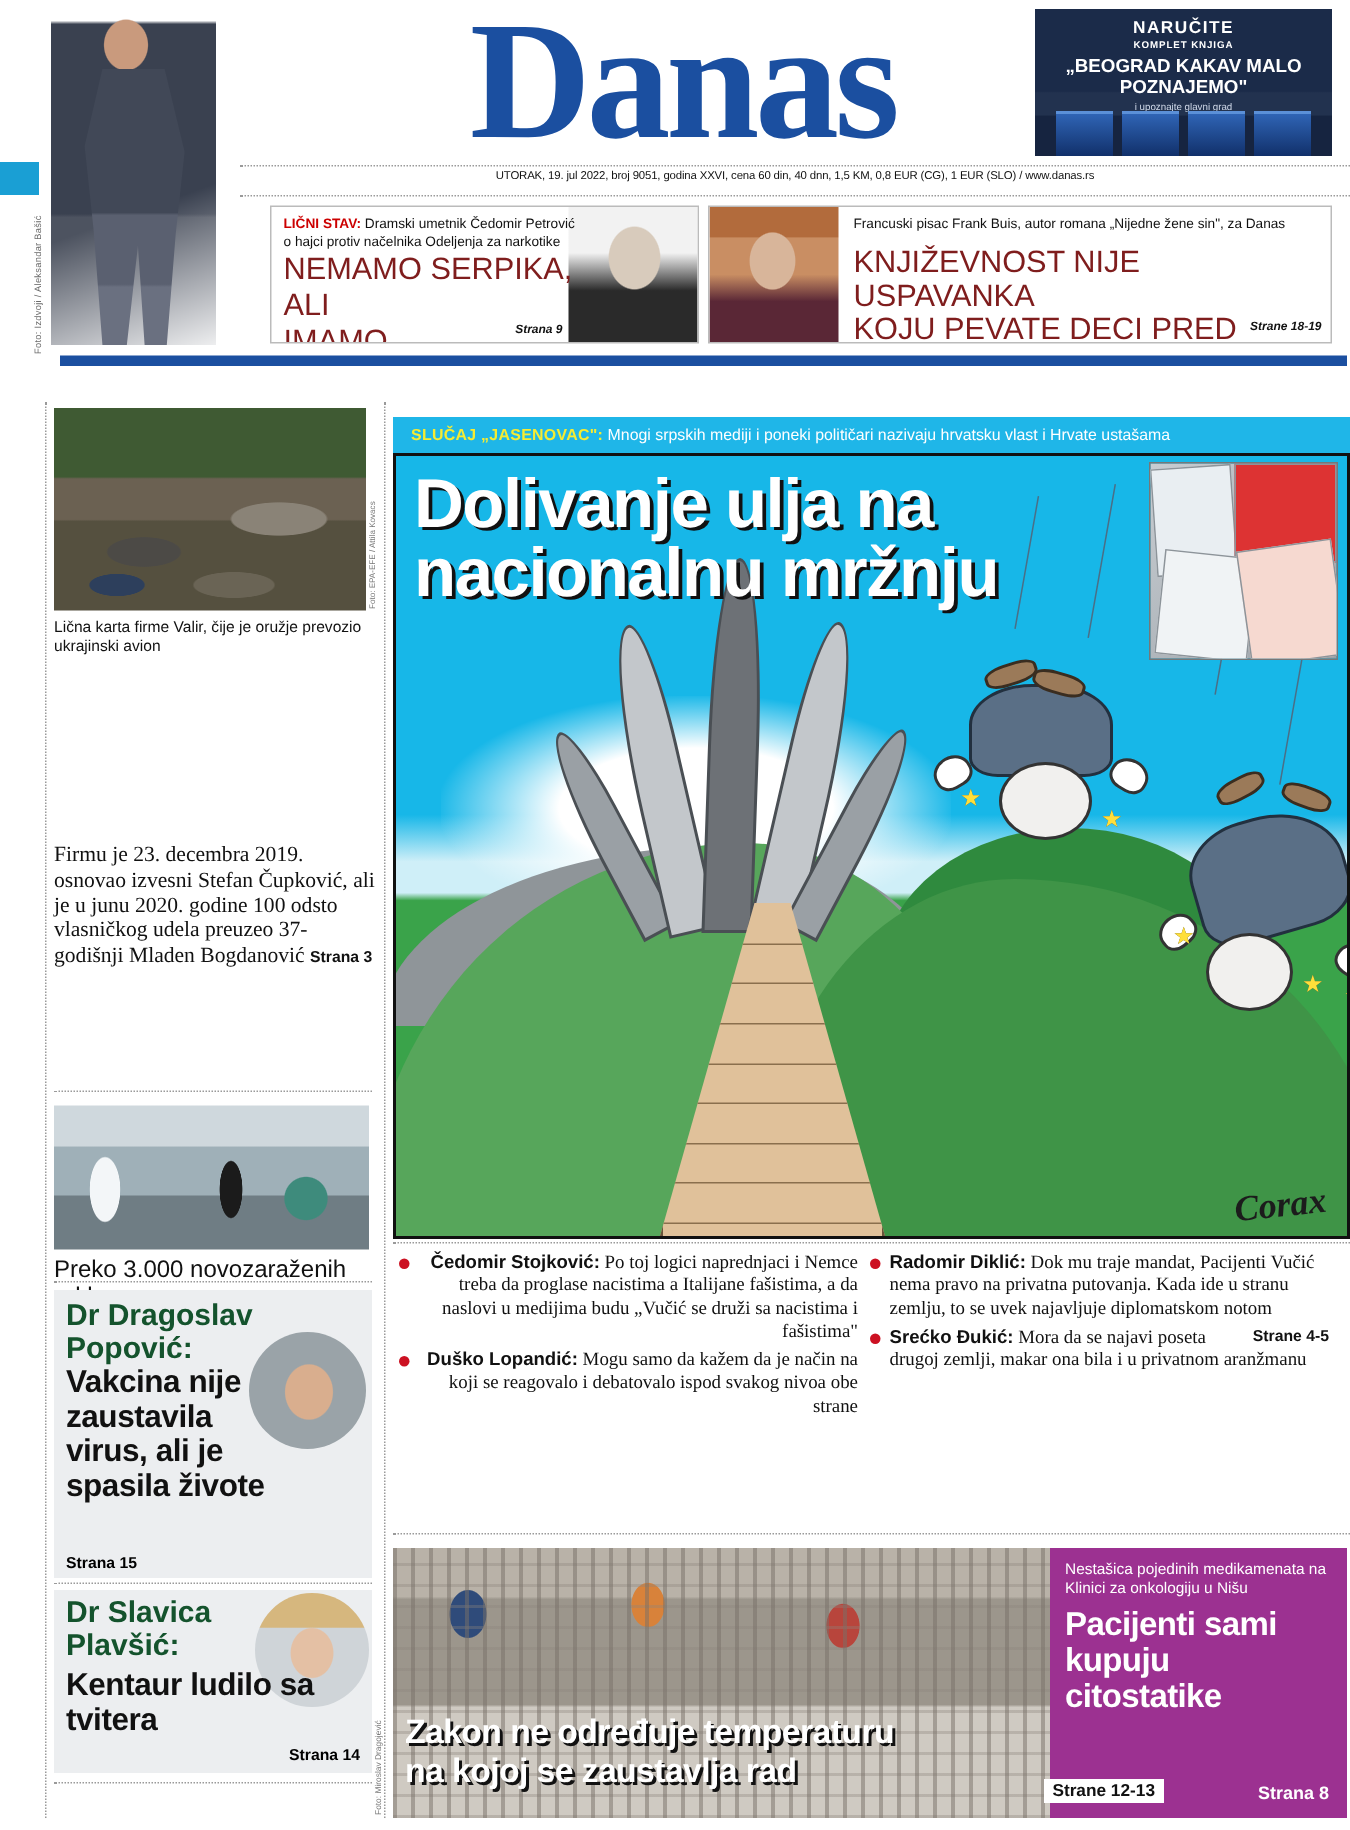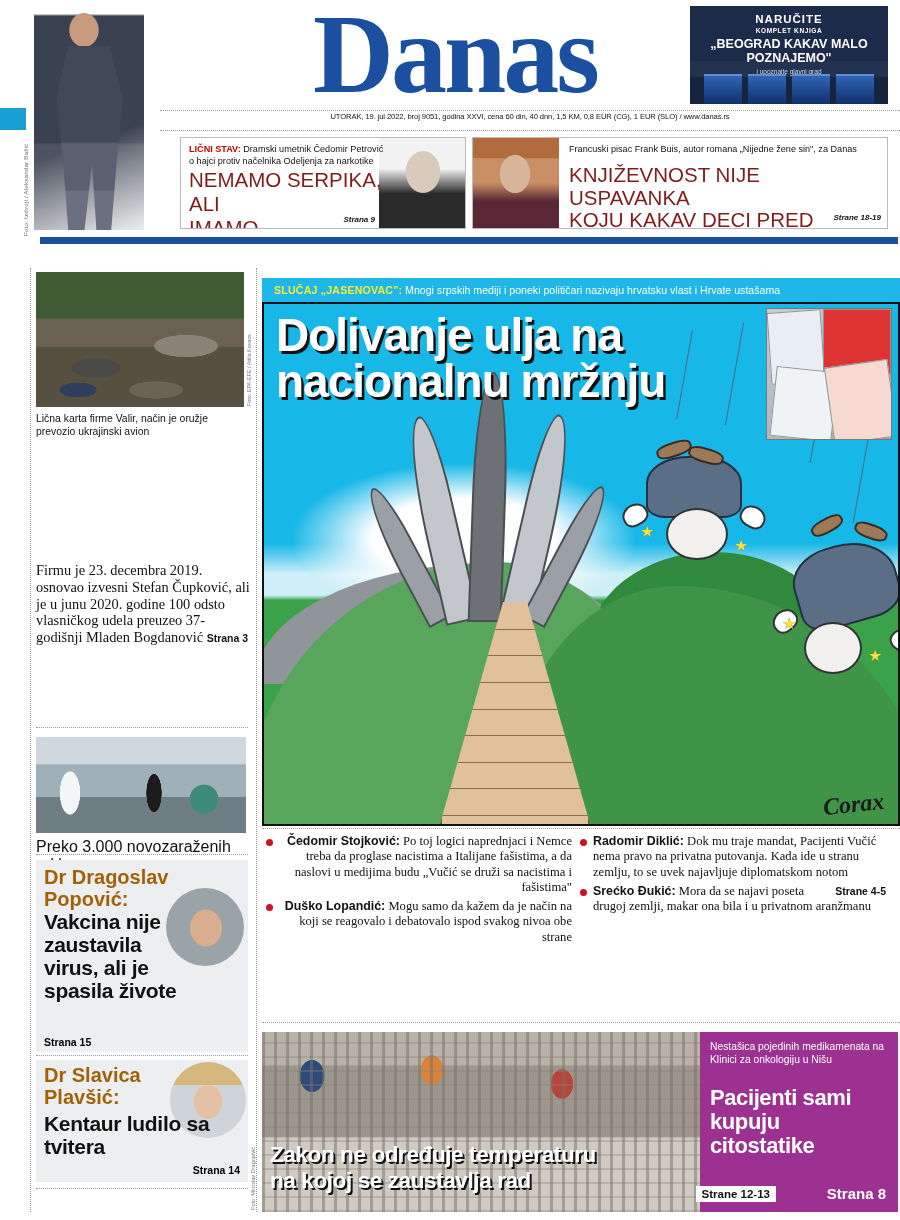--- a/index.html
+++ b/index.html
@@ -133,21 +133,21 @@
     background:
       radial-gradient(ellipse 16px 34px at 34px 56px,#f3f6f8 0 62%,rgba(0,0,0,0) 65%),
       radial-gradient(ellipse 12px 30px at 118px 56px,#1b1b1b 0 62%,rgba(0,0,0,0) 65%),
       radial-gradient(circle 26px at 168px 62px,#3e8b7c 0 54%,rgba(0,0,0,0) 57%);
   }
   .corona-cap { position:absolute; left:0; top: 566px; width: 210px; font-size: 16px; color:#111; }
 
   .gbox { position:absolute; background:#eceef0; }
   #gbox1 { left: 0; top: 588px; width: 212px; height: 192px; }
   #gbox2 { left: 0; top: 788px; width: 212px; height: 122px; }
-  .g-name { font-size: 20px; font-weight: bold; color:#a16207; line-height: 22px; }
+  .g-name { font-size: 20px; font-weight: bold; color:#14532d; line-height: 22px; }
   .g-head { font-size: 21px; font-weight: bold; color:#111; line-height: 23px; letter-spacing:-.3px; }
   .face { position:absolute; border-radius: 50%; overflow:hidden; }
   #face1 { right: 4px; top: 28px; width: 78px; height: 78px;
     background: radial-gradient(ellipse 26px 30px at 40px 40px,#d9ae8e 0 60%,rgba(0,0,0,0) 63%), #9aa3a8; }
   #face2 { right: 2px; top: 2px; width: 76px; height: 76px;
     background: radial-gradient(ellipse 24px 28px at 38px 40px,#e4c0a4 0 58%,rgba(0,0,0,0) 61%),
       linear-gradient(to bottom,#d6b77e 0 30%,#cfd4d8 31% 100%); }
 
   
   #main { position:absolute; left: 262px; top: 278px; width: 638px; }
@@ -258,22 +258,22 @@
     font-size: 11.5px; font-weight: bold; padding: 2px 6px; z-index: 5;
   }
   .credit-build { position:absolute; left: 250px; top: 1100px; width: 11px; height: 110px;
     writing-mode: vertical-rl; transform: rotate(180deg); font-size: 5.6px; color:#777; white-space:nowrap; }
 
   .purple {
     position:absolute; left: 700px; top: 1032px; width: 198px; height: 180px;
     background:#9c3191; color:#fff; padding: 9px 10px 0 10px; overflow:hidden;
   }
   .p-kick { font-size: 10.3px; line-height: 12.6px; }
-  .p-head { margin-top: 20px; font-size: 22px; line-height: 24px; font-weight: bold; letter-spacing:-.4px; }
-  .p-page { position:absolute; right: 12px; bottom: 10px; font-size: 15px; font-weight: bold; }
+  .p-head { margin-top: 5px; font-size: 22px; line-height: 24px; font-weight: bold; letter-spacing:-.4px; }
+  .p-page { position:absolute; right: 12px; bottom: 10px; font-size: 12px; font-weight: bold; }
 </style>
 </head>
 <body>
 
 <div id="page">
 
   <div id="masthead">
 
     <div class="blue-tab"></div>
     <div class="photo-man"></div>
@@ -308,38 +308,38 @@
         <div>IMAMO MILENKOVIĆA</div>
       </div>
       <div class="teaser-page">Strana 9</div>
     </div>
 
     <div class="teaser" id="teaserR">
       <div class="teaser-photo"></div>
       <div class="teaser-kicker">Francuski pisac Frank Buis, autor romana „Nijedne žene sin", za Danas</div>
       <div class="teaser-head">
         <div>KNJIŽEVNOST NIJE USPAVANKA</div>
-        <div>KOJU KAKAV DECI PRED</div>
+        <div>KOJU PEVATE DECI PRED</div>
         <div>ODLAZAK NA SPAVANJE</div>
       </div>
       <div class="teaser-page">Strane 18-19</div>
     </div>
 
     <div class="navy-bar"></div>
   </div>
 
   <div class="vrule" style="left: 30px;"></div>
   <div class="vrule" style="left: 256px;"></div>
 
   <div id="leftcol">
 
     <div class="wreck-photo"></div>
     <div class="credit-wreck">Foto: EPA-EFE / Attila Kovacs</div>
 
-    <div class="lc-caption">Lična karta firme Valir, način je oružje prevozio ukrajinski avion</div>
+    <div class="lc-caption">Lična karta firme Valir, čije je oružje prevozio ukrajinski avion</div>
 
 
     <div class="lc-body">
       <span>Firmu je 23. decembra 2019. osnovao izvesni Stefan Čupković, ali je u junu 2020. godine 100 odsto vlasničkog udela preuzeo 37-godišnji Mladen Bogdanović</span>
       <span class="pagetag">Strana 3</span>
     </div>
 
     <div class="dotrule" style="left:0; top:455px; width:212px;"></div>
     <div class="corona-photo"></div>
     <div class="corona-cap">Preko 3.000 novozaraženih od korone</div>

